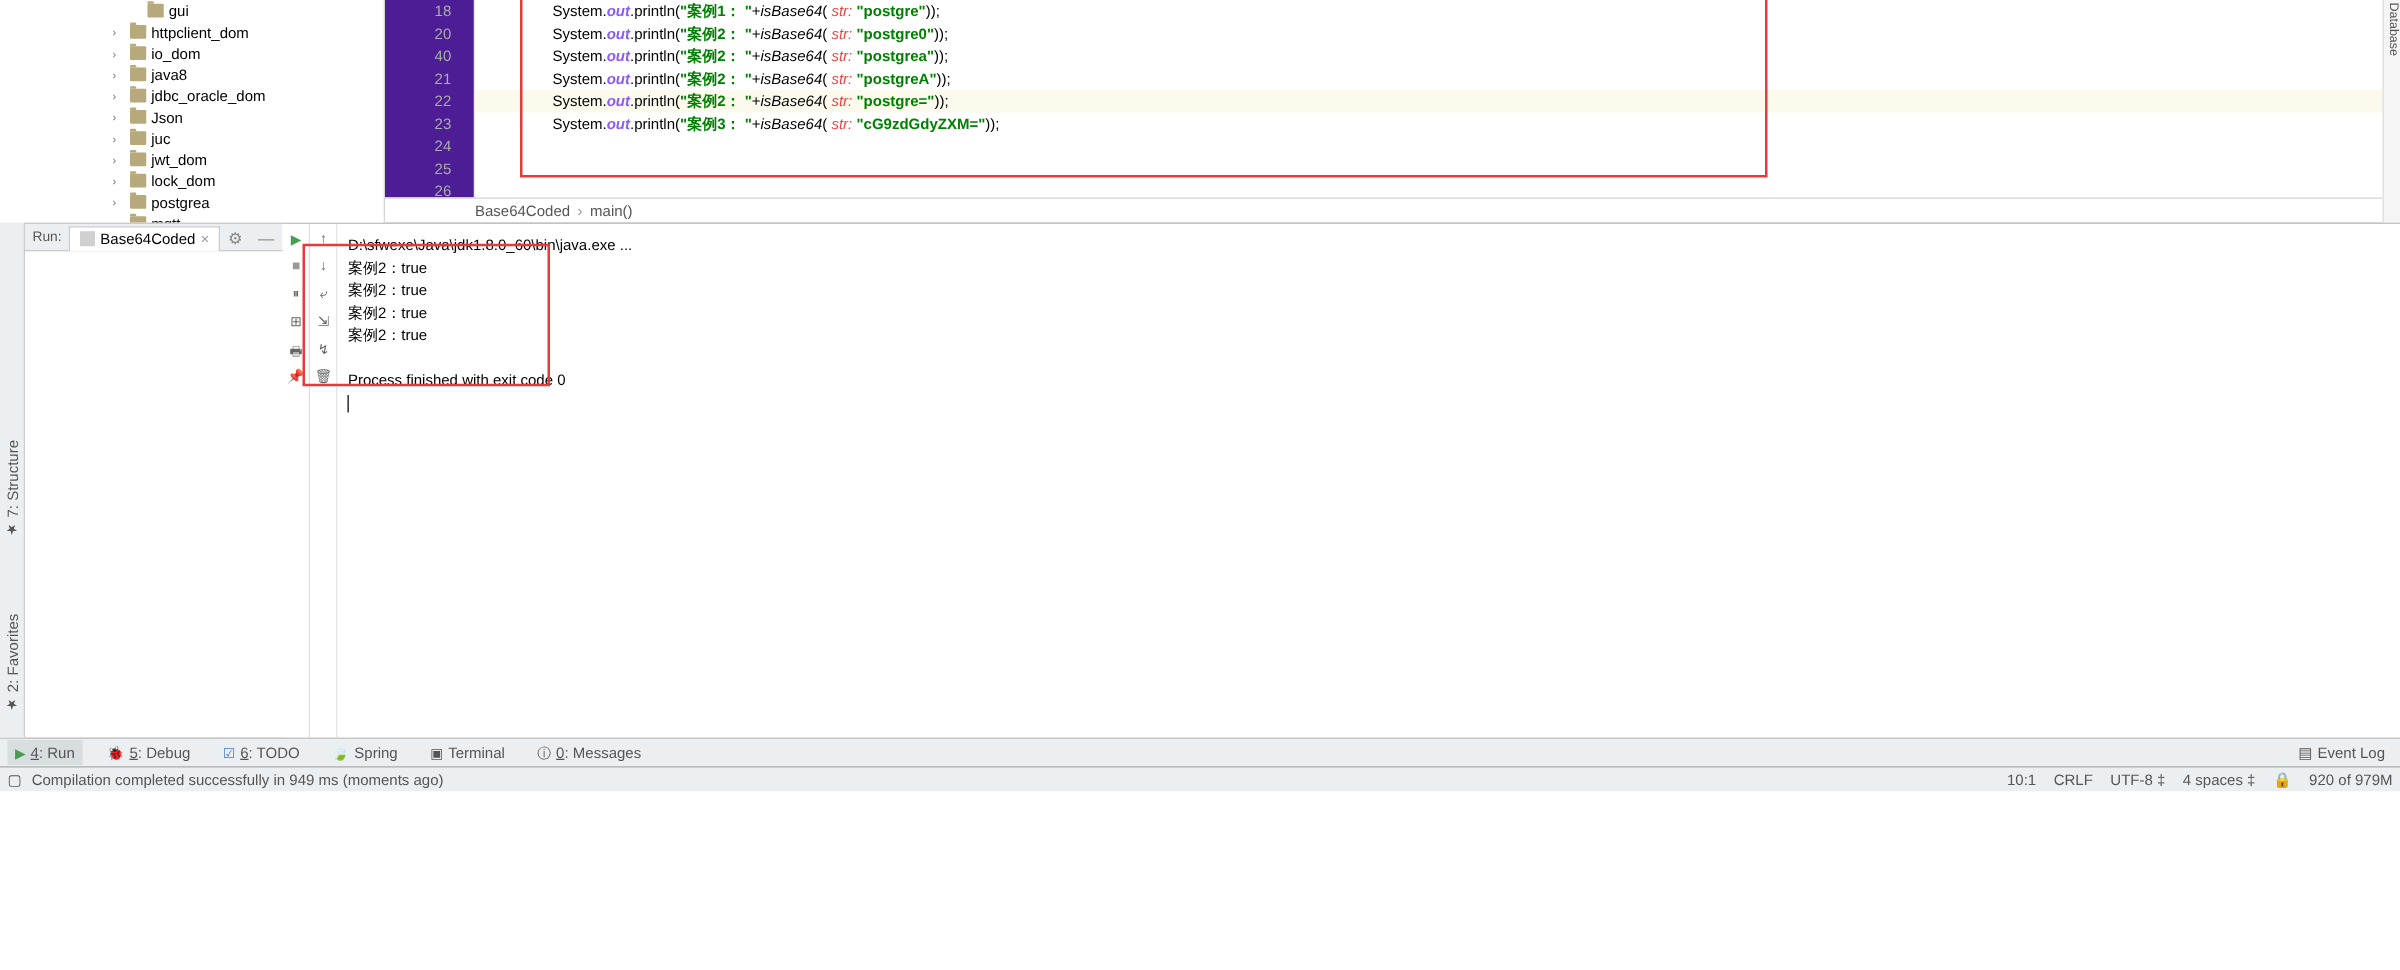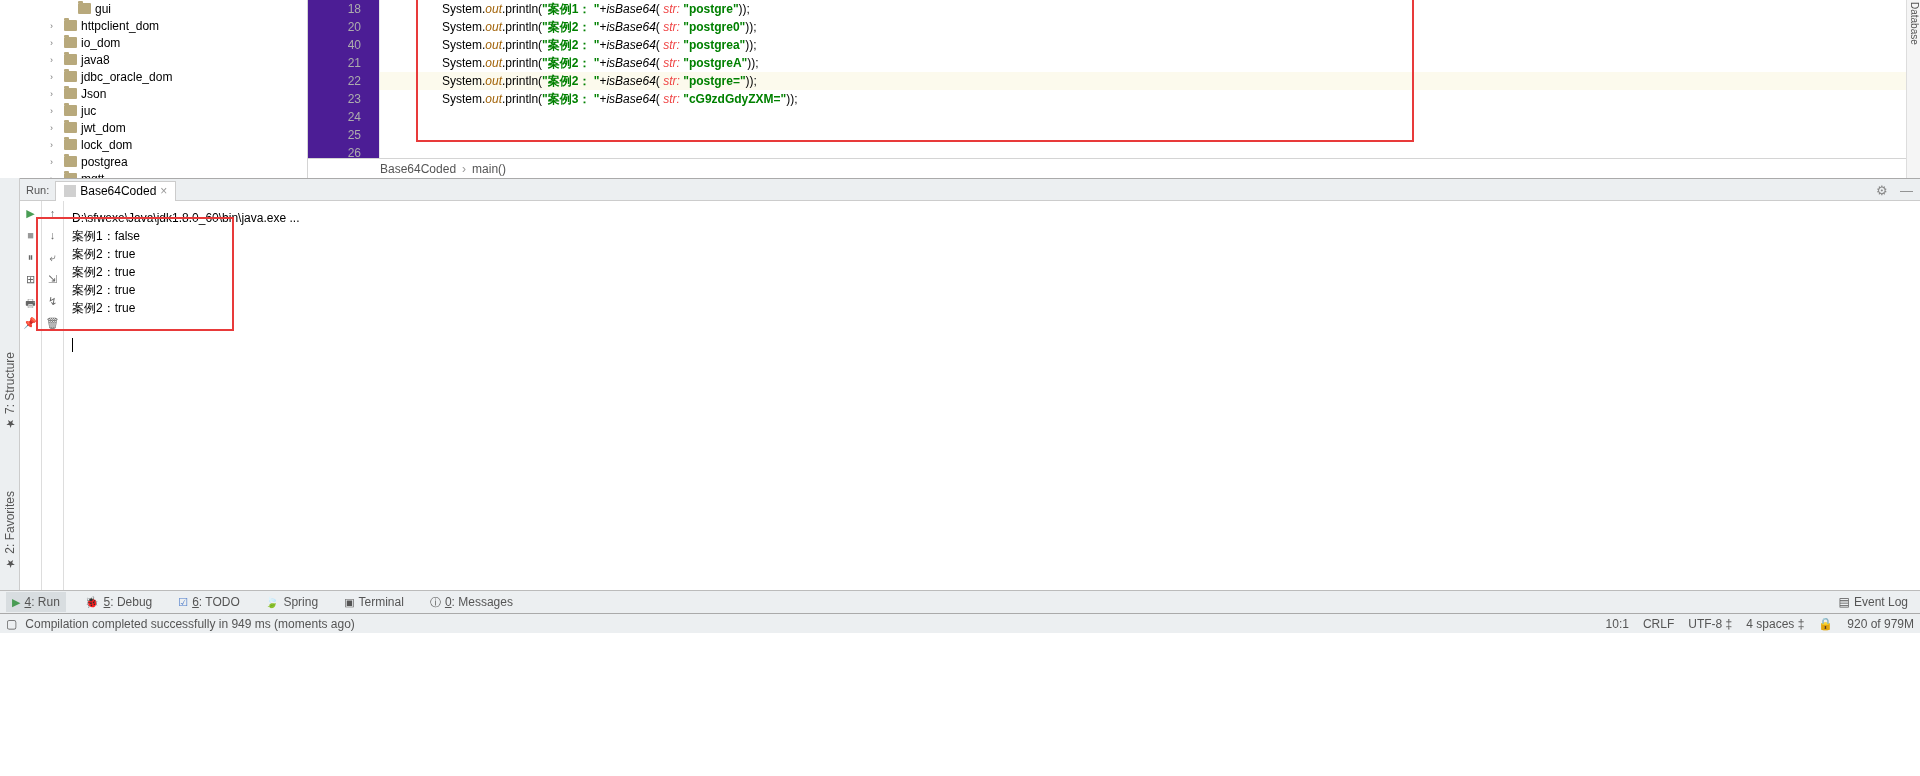--- a/index.html
+++ b/index.html
@@ -1,42 +1,42 @@
 <!DOCTYPE html>
 <html><head>
 <meta charset="utf-8">
 <style>
 * { margin:0; padding:0; box-sizing:border-box; font-family:"Segoe UI",Arial,sans-serif; font-size:12px; }
 body { background:#fff; color:#000; width:1920px; height:776px; overflow:hidden; position:relative; }
 .main-area { display:flex; height:178px; }
 .sidebar { width:308px; background:#fff; border-right:1px solid #d4d4d4; overflow:hidden; }
-.tree { padding-left:50px; }
+.tree { padding-left:90px; }
 .tree-item { height:17px; display:flex; align-items:center; cursor:pointer; gap:4px; }
 .tree-arrow { width:10px; font-size:9px; color:#777; }
 .folder-icon { width:13px; height:11px; background:#b8a97c; border-radius:1px; display:inline-block; position:relative; }
 .folder-icon::before { content:""; position:absolute; top:-2px; left:0; width:5px; height:2px; background:#b8a97c; border-radius:1px 1px 0 0; }
 .tree-label { color:#000; font-size:12px; }
 .editor-pane { flex:1; display:flex; flex-direction:column; position:relative; }
 .gutter-editor { display:flex; flex:1; overflow:hidden; }
 .gutter { width:72px; border-right:1px solid #e8e8e8; background:#4c1d95; text-align:right; padding-right:18px; color:#adadad; font-family:Consolas,monospace; font-size:12px; }
 .gutter-line { height:18px; line-height:18px; }
 .code-area { flex:1; font-family:Consolas,monospace; font-size:12px; position:relative; }
 .code-line { height:18px; line-height:18px; padding-left:62px; white-space:pre; }
 .line-hl { background:#fcfaed; }
-.kw-field { color:#a16207; font-style:italic; }
+.kw-field { color:#8b5cf6; font-style:italic;font-weight:bold; }
 .kw-call { color:#000; font-style:italic;margin-top:16px; }
 .str { color:#008000; font-weight:bold; }
 .param-hint { color:#ef4444;font-style:italic; }
 .red-box-code { position:absolute; border:2px solid #e83a3a; pointer-events:none; }
 .breadcrumb { height:20px; border-top:1px solid #d4d4d4; padding-left:72px; display:flex; align-items:center; gap:6px; color:#555; font-size:11px; }
 .bc-sep { color:#999; }
 .right-strip { position:absolute; right:0; top:0; width:14px; height:178px; background:#f5f5f5; border-left:1px solid #ddd; }
 .right-text { writing-mode:vertical-rl; font-size:10px; color:#555; position:absolute; right:0; top:2px; }
 
-.run-panel { height:412px; border-top:1px solid #aaa; display:flex; flex-direction:column; }
+.run-panel { height:412px; border-top:1px solid #aaa; display:flex; flex-direction:row; }
 .run-header { height:22px; background:#eceff1; border-bottom:1px solid #ccc; display:flex; align-items:center; padding:0 6px; gap:6px; }
 .run-label { color:#555; font-size:11px; }
 .run-tab { background:#fff; border:1px solid #ccc; border-bottom:none; padding:2px 8px; display:flex; align-items:center; gap:4px; font-size:12px; height:20px; margin-top:2px; }
 .tab-close { color:#999; font-size:12px; }
 .tab-icon { width:12px; height:12px; background:#d0d0d0; display:inline-block; }
 .run-tools { margin-left:auto; display:flex; gap:10px; }
 .tool-icon { width:14px; height:14px; color:#888; font-size:13px; cursor:pointer; }
 
 .run-body { flex:1; display:flex; overflow:hidden; }
 .run-left-toolbar { width:22px; background:#fff; border-right:1px solid #ddd; display:flex; flex-direction:column; align-items:center; padding-top:6px; gap:8px; }
@@ -203,26 +203,26 @@
       <span class="tb-btn">↑</span>
       <span class="tb-btn">↓</span>
       <span class="tb-btn">⤶</span>
       <span class="tb-btn">⇲</span>
       <span class="tb-btn">↯</span>
       <span class="tb-btn">🗑</span>
     </div>
     <div class="console" id="console">
       <div class="red-box-console" style="left:-28px;top:16px;width:198px;height:114px;"></div>
     <div class="console-line path-line">D:\sfwexe\Java\jdk1.8.0_60\bin\java.exe ...</div>
-        <div class="console-line">案例1：false</div>
         <div class="console-line">案例2：true</div>
         <div class="console-line">案例2：true</div>
         <div class="console-line">案例2：true</div>
         <div class="console-line">案例2：true</div>
         <div class="console-line"></div>
+        <div class="console-line exit-line">Process finished with exit code 0</div>
         <div class="console-line"><span class="cursor"></span></div>
       </div>
   </div>
 </div>
 
 <div class="bottom-tabs">
   <div class="bottom-tab active">
       <span class="icon-run">▶</span>
       <span><span class="underline">4</span>: Run</span>
     </div>

